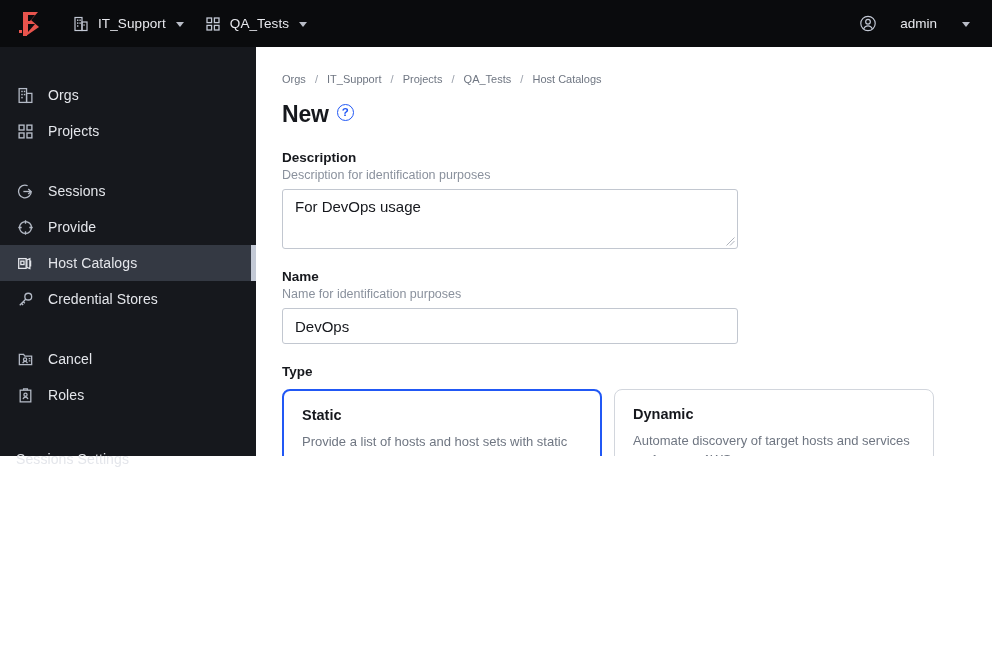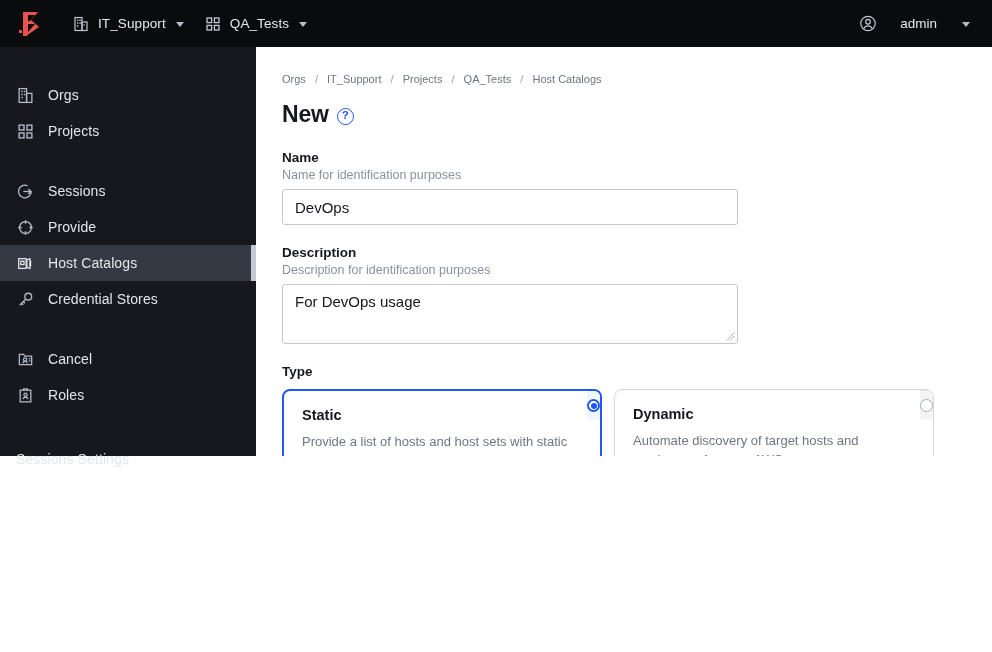--- a/index.html
+++ b/index.html
@@ -116,21 +116,21 @@
     font-size: 11px;
     color: #6f7682;
     margin-bottom: 16px;
     white-space: nowrap;
   }
   .breadcrumb .crumb { color: #6f7682; cursor: pointer; }
   .breadcrumb .crumb.last { cursor: default; }
   .breadcrumb .sep { color: #9aa0ab; margin: 0 6px; }
 
   .page-title-row {
-    display: flex; align-items: center; gap: 8px;
+    display: flex; align-items: flex-start; gap: 8px;
     margin-bottom: 22px;
   }
   .page-title {
     font-size: 23px;
     font-weight: bold;
     color: #16181d;
     letter-spacing: -.2px;
   }
   .help-icon {
     width: 17px; height: 17px;
@@ -200,21 +200,21 @@
   .cards {
     display: flex;
     gap: 12px;
     margin-bottom: 26px;
   }
   .card {
     width: 320px;
     border-radius: 8px;
     overflow: hidden;
     display: flex;
-    flex-direction: row;
+    flex-direction: column;
     cursor: pointer;
     background: #fff;
   }
   .card.selected {
     border: 2px solid #2158f5;
   }
   .card.unselected {
     border: 1px solid #d2d6dd;
   }
   .card-body {
@@ -477,34 +477,34 @@
         <span class="sep">/</span>
         <span class="crumb last">Host Catalogs</span>
       </div>
 
       <div class="page-title-row">
         <span class="page-title">New</span>
         <span class="help-icon">?</span>
       </div>
 
       <div class="field">
-        <div class="field-label">Name</div>
-        <div class="field-help">Name for identification purposes</div>
-        <input class="text-input" type="text" value="DevOps" style="">
-      </div>
-
-      <div class="field">
         <div class="field-label">Description</div>
         <div class="field-help">Description for identification purposes</div>
         <div class="textarea-wrap">
           <textarea class="text-area" style="">For DevOps usage</textarea>
           <svg class="resize-grip" viewBox="0 0 9 9">
             <path d="M8.5 0.5 L0.5 8.5 M8.5 4 L4 8.5" stroke="#9aa0ab" stroke-width="0.8" fill="none"></path>
           </svg>
         </div>
+      </div>
+
+      <div class="field">
+        <div class="field-label">Name</div>
+        <div class="field-help">Name for identification purposes</div>
+        <input class="text-input" type="text" value="DevOps" style="">
       </div>
 
       <div>
         <div class="type-label">Type</div>
         <div class="cards">
 
           <div class="card selected">
             <div class="card-body">
               <div class="card-title">Static</div>
               <div class="card-desc">Provide a list of hosts and host sets with static discovery</div>

